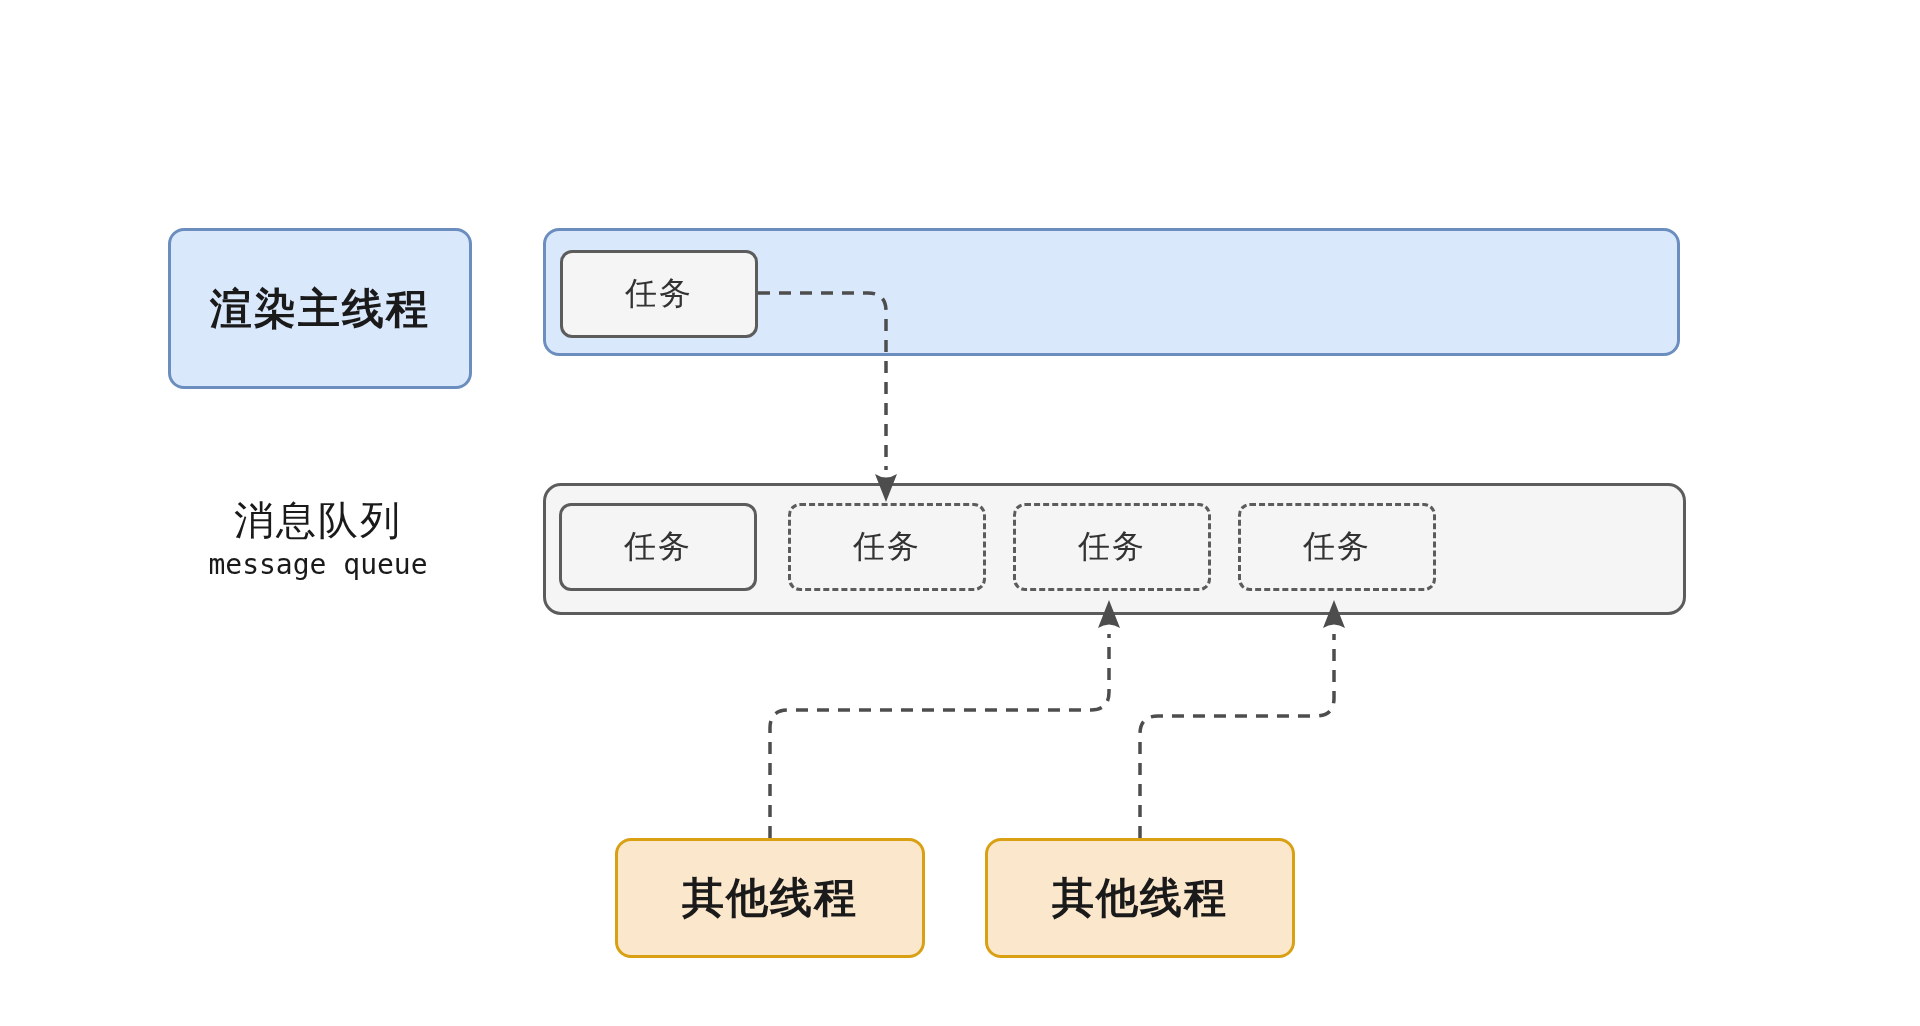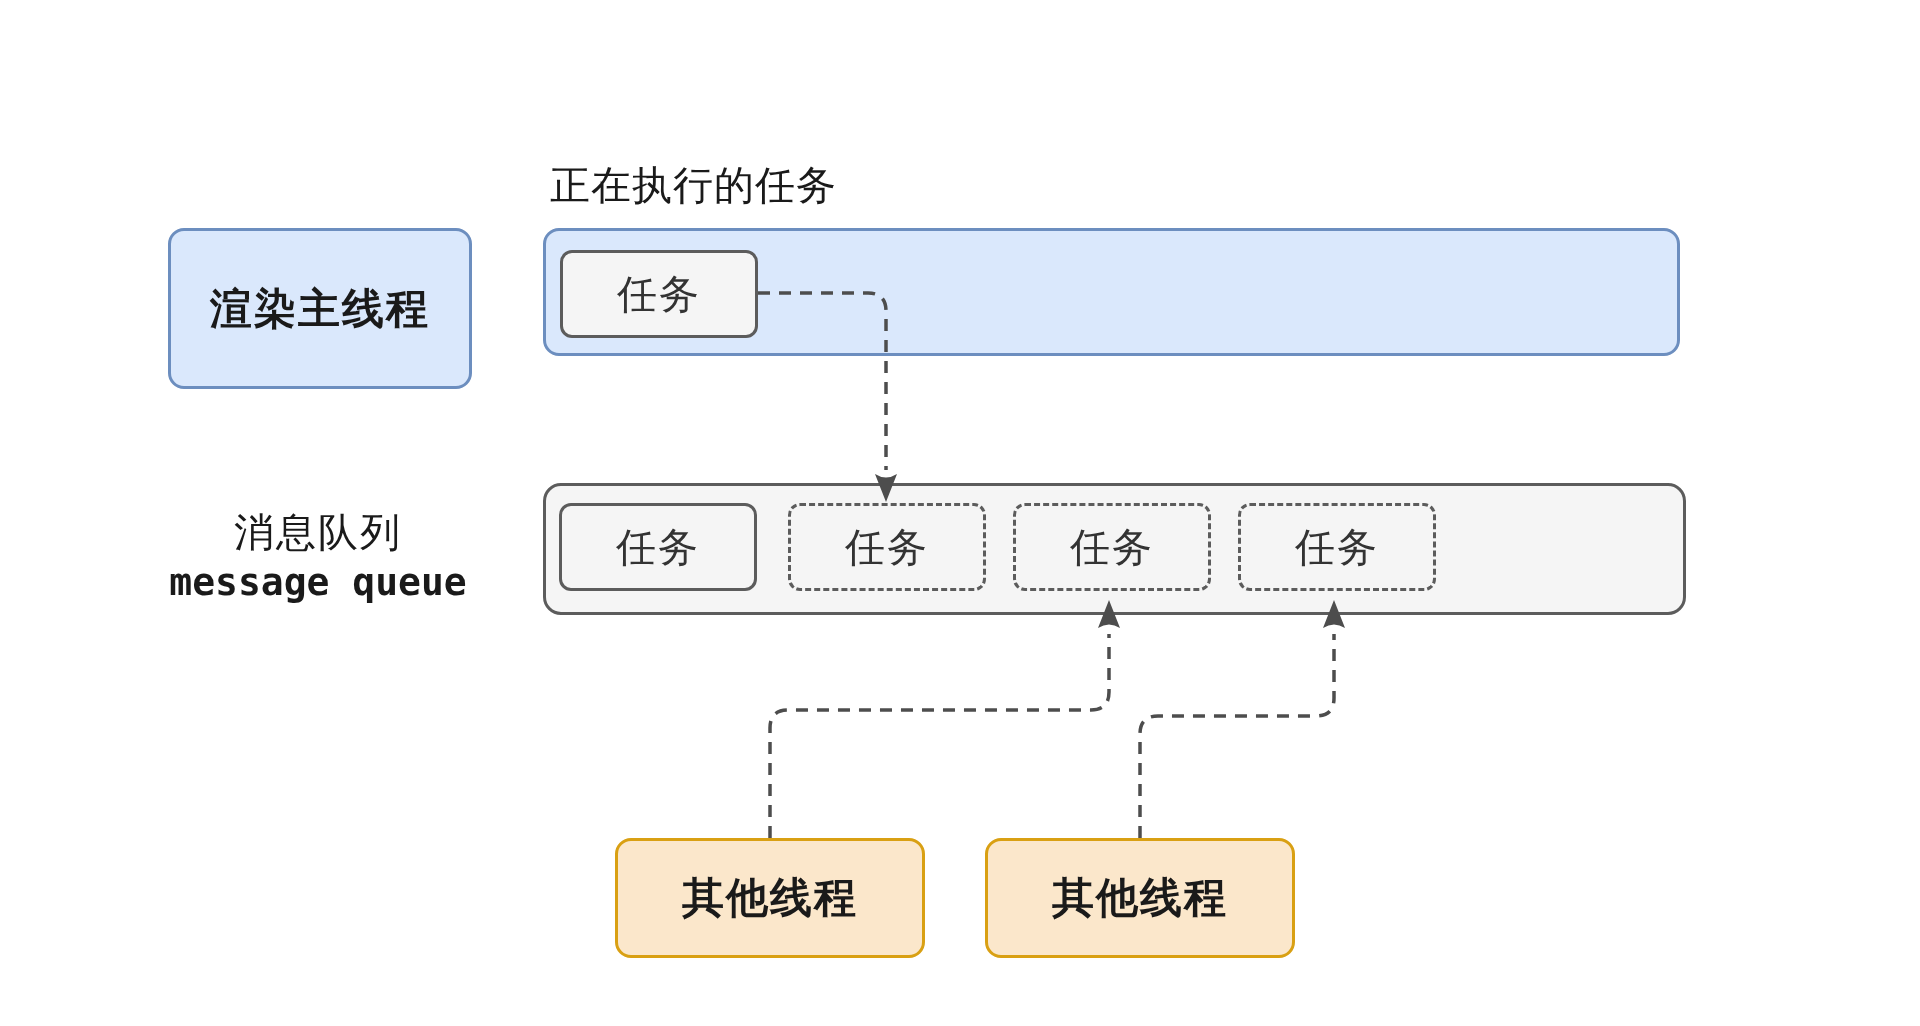--- a/index.html
+++ b/index.html
@@ -20,34 +20,34 @@
 
   
   .title {
     left: 550px; top: 158px;
     font-size: 40px;
     font-weight: 400;
     letter-spacing: 1px;
     white-space: nowrap;
   }
   .queue-label {
-    left: 130px; top: 508px;
+    left: 130px; top: 496px;
     width: 376px;
     text-align: center;
     line-height: 1.2;
   }
   .queue-label .cjk {
     font-size: 40px;
     font-weight: 400;
     letter-spacing: 2px;
   }
   .queue-label .mono {
     font-family: "DejaVu Sans Mono", "Liberation Mono", monospace;
-    font-size: 38px;
-    font-weight: 700;
+    font-size: 28px;
+    font-weight: 400;
     margin-top: 4px;
     white-space: nowrap;
   }
 
   
   .box {
     display: flex;
     align-items: center;
     justify-content: center;
     box-sizing: border-box;
@@ -73,21 +73,21 @@
     left: 543px; top: 483px;
     width: 1137px; height: 126px;
     background: #f5f5f5;
     border: 3px solid #5c5c5c;
     border-radius: 18px;
   }
   .task-box {
     position: absolute;
     width: 198px; height: 88px;
     border-radius: 12px;
-    font-size: 40px;
+    font-size: 32px;
     font-weight: 400;
     letter-spacing: 2px;
     color: #333333;
     display: flex;
     align-items: center;
     justify-content: center;
     box-sizing: border-box;
   }
   .task-solid {
     background: #f5f5f5;
@@ -111,21 +111,20 @@
     left: 0; top: 0;
     width: 1920px; height: 1026px;
     pointer-events: none;
   }
 </style>
 </head>
 <body>
 
 <div class="canvas">
 
-  <div class="abs title">正在执行的任务</div>
 
   <div class="abs box thread-label-box">
     <span>渲染主线程</span>
   </div>
 
   <div class="abs box main-thread-bar">
     <div class="task-box task-solid" style="left:14px; top:19px;">
       <span>任务</span>
     </div>
   </div>

